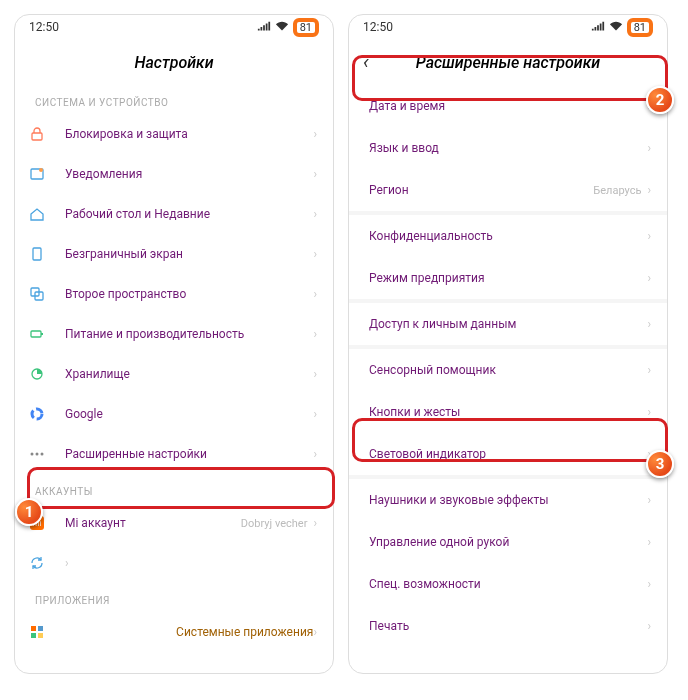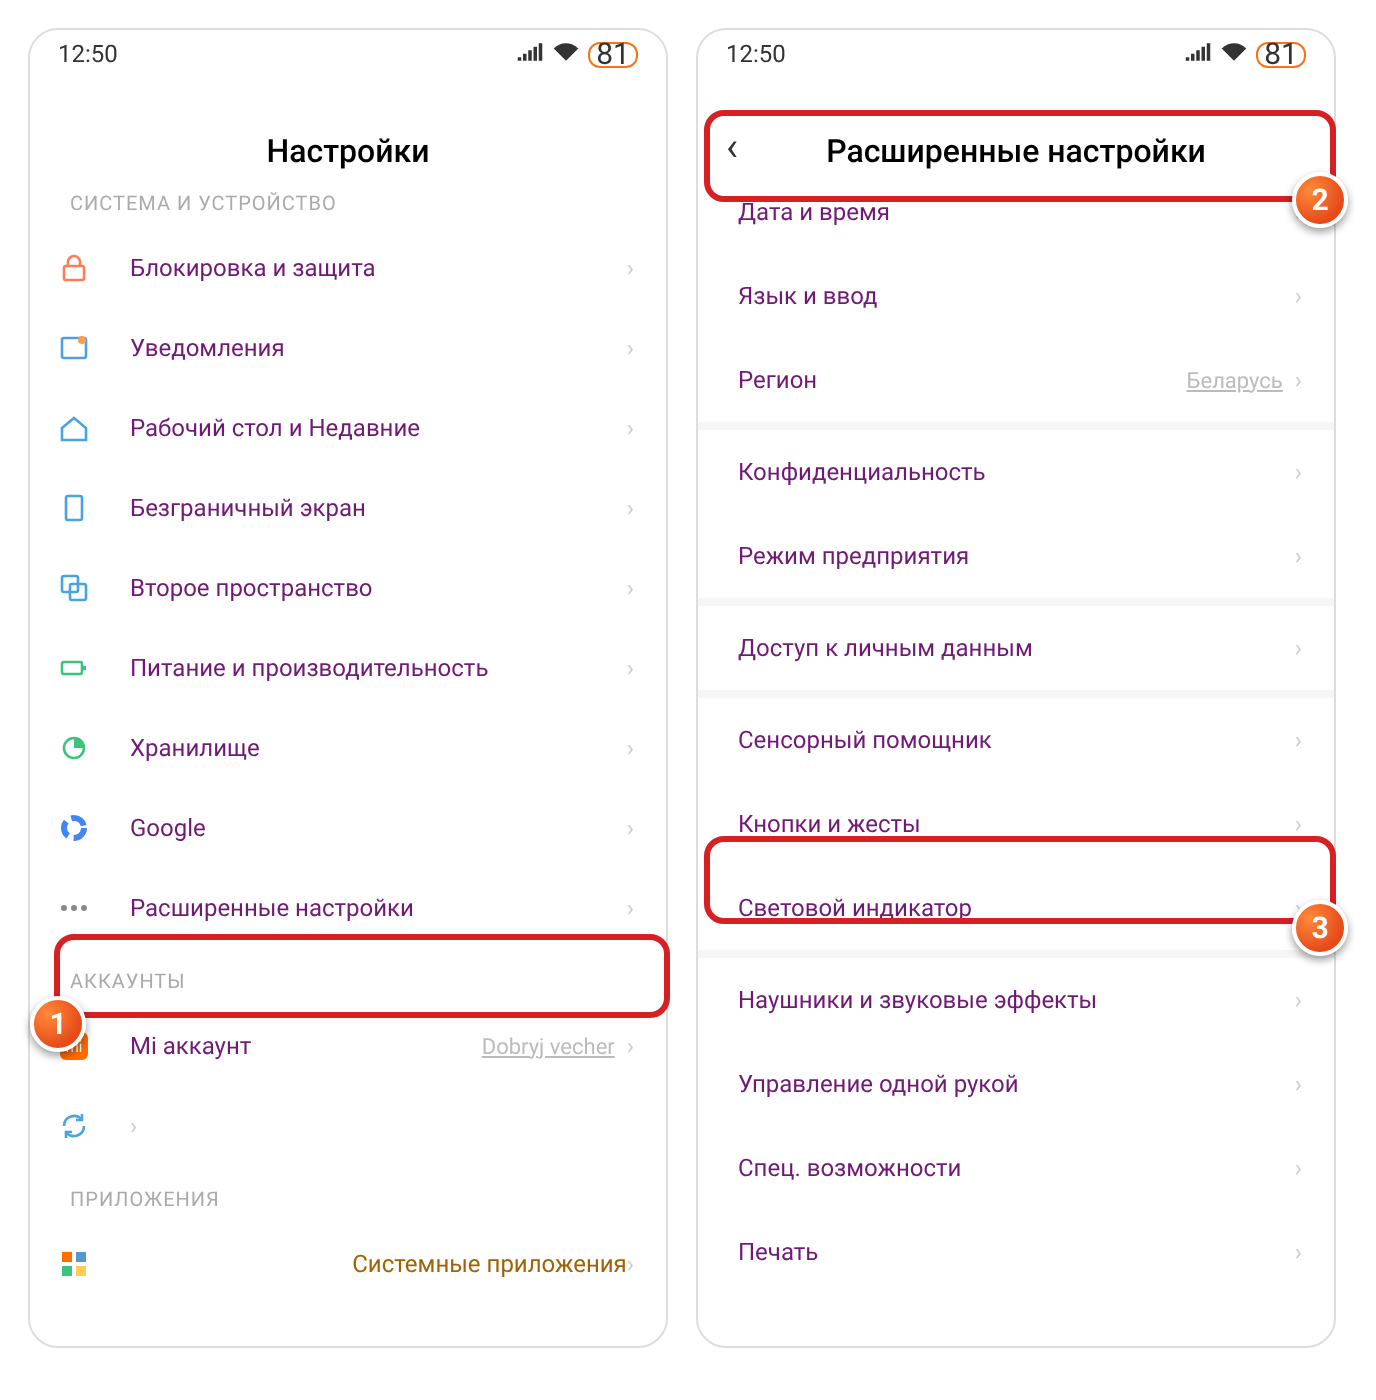--- a/index.html
+++ b/index.html
@@ -34,32 +34,33 @@
     display: flex;
     align-items: center;
     justify-content: space-between;
     padding: 0 14px;
     font-size: 12px;
     color: #333;
   }
   .status-right { display: flex; align-items: center; gap: 4px; }
   .sig-icon svg, .wifi-icon svg { width: 14px; height: 12px; }
   .batt {
-    border: 1px solid #f97316;
+    border: 4px solid #f97316;
     border-radius: 6px;
-    font-size: 15px;
+    font-size: 11px;
     padding: 0 3px;
     line-height: 11px;
   }
   .title-bar {
     height: 46px;
     display: flex;
-    align-items: flex-end;
+    align-items: center;
     justify-content: center;
     position: relative;
+    font-style: italic;
   }
   .title-bar .back {
     position: absolute;
     left: 14px;
     font-size: 20px;
     color: #333;
   }
   .title-bar h1 {
     font-size: 16px;
     font-weight: 500;
@@ -88,21 +89,20 @@
   .row .ricon svg { width: 16px; height: 16px; }
   .row .label {
     flex: 1;
     font-size: 12px;
     color: #701a75;
   }
   .row .value {
     font-size: 11px;
     color: #bbb;
     margin-right: 6px;
-    text-decoration: underline;
   }
   .row .chev {
     color: #ccc;
     font-size: 12px;
   }
   .phone.right .row { height: 42px; }
   .gap { height: 6px; background: #f5f5f5; }
   .gap.sm { height: 4px; }
   
   .hl {

